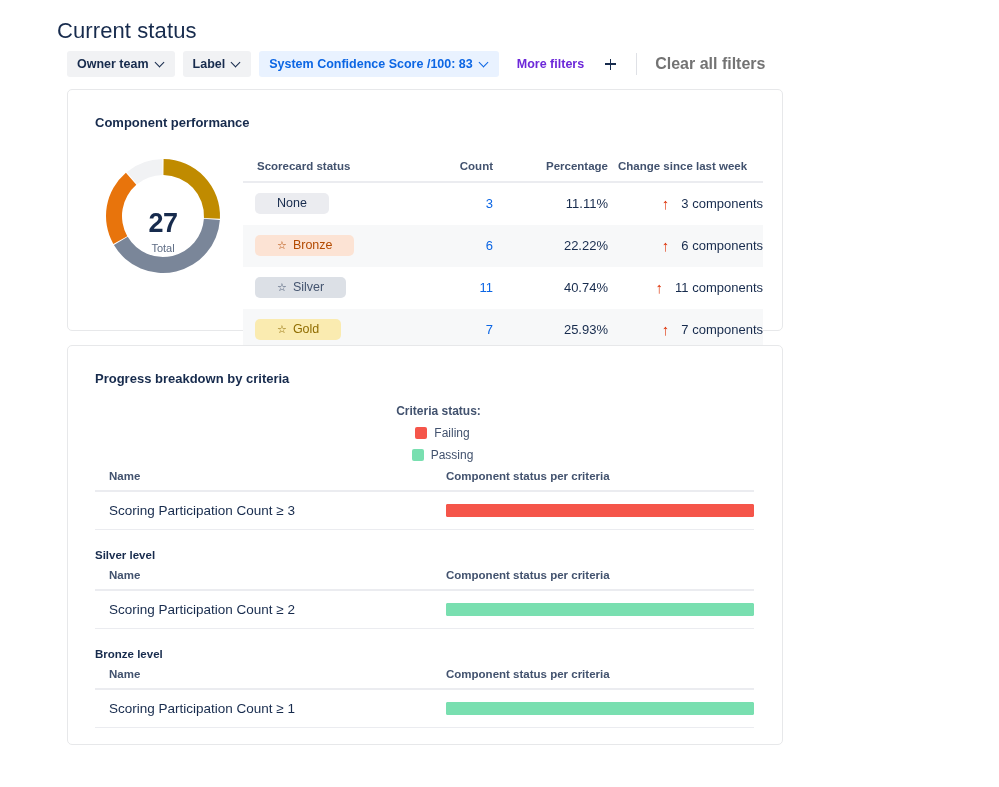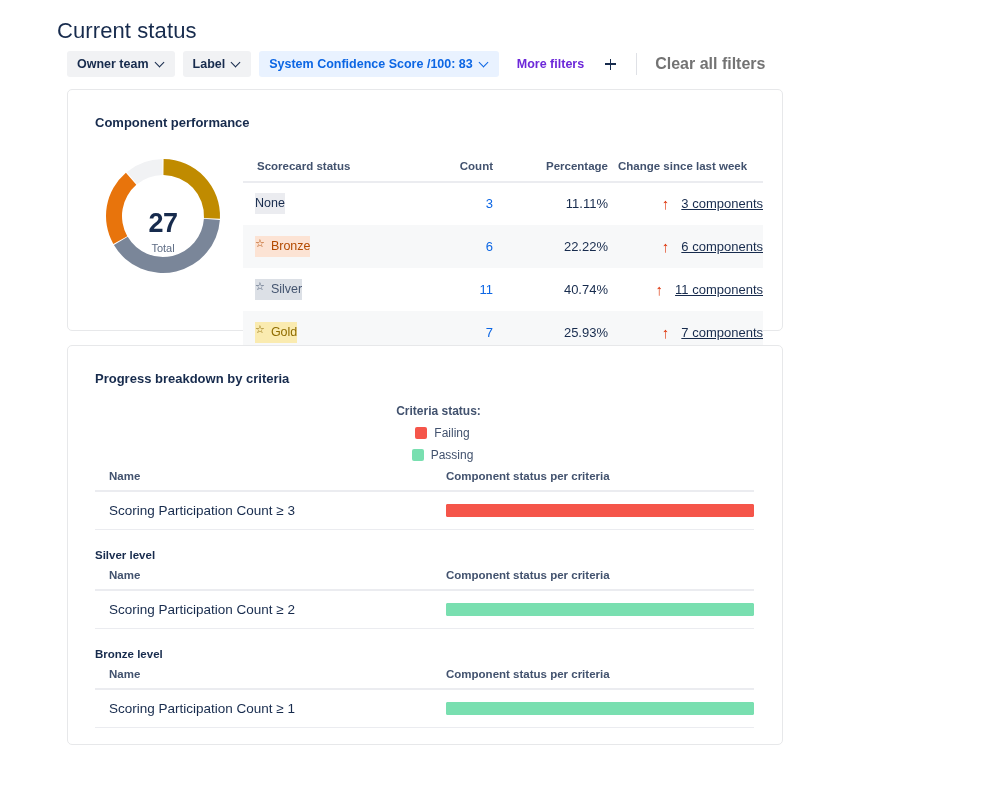--- a/index.html
+++ b/index.html
@@ -195,39 +195,38 @@
   .perf-table tbody tr:last-child td { border-bottom: 1px solid #EBECF0; }
   .count-link {
     color: #0C66E4;
     text-decoration: none;
     cursor: pointer;
   }
   .change-cell {
     white-space: nowrap;
     text-align: left;
     padding-left: 10px;
-    text-decoration: underline;
   }
   .up-arrow {
     display: inline-block;
     color: #DE350B;
     font-size: 15px;
     line-height: 1;
     margin-right: 12px;
     font-weight: 400;
     vertical-align: -1px;
   }
 
   
   .badge {
     display: inline-flex;
-    align-items: flex-start;
+    align-items: center;
     gap: 6px;
-    padding: 2px 0;
-    border-radius: 0;
+    padding: 2px 22px;
+    border-radius: 5px;
     font-size: 12.5px;
     line-height: 17px;
     white-space: nowrap;
   }
   .badge-none   { background: #EBECF0; color: #172B4D; }
   .badge-bronze { background: #FCE3D4; color: #B34A00; }
   .badge-silver { background: #DCE0E6; color: #44546F; }
   .badge-gold   { background: #FAEBB0; color: #8F6C00; }
   .star {
     font-size: 11px;

